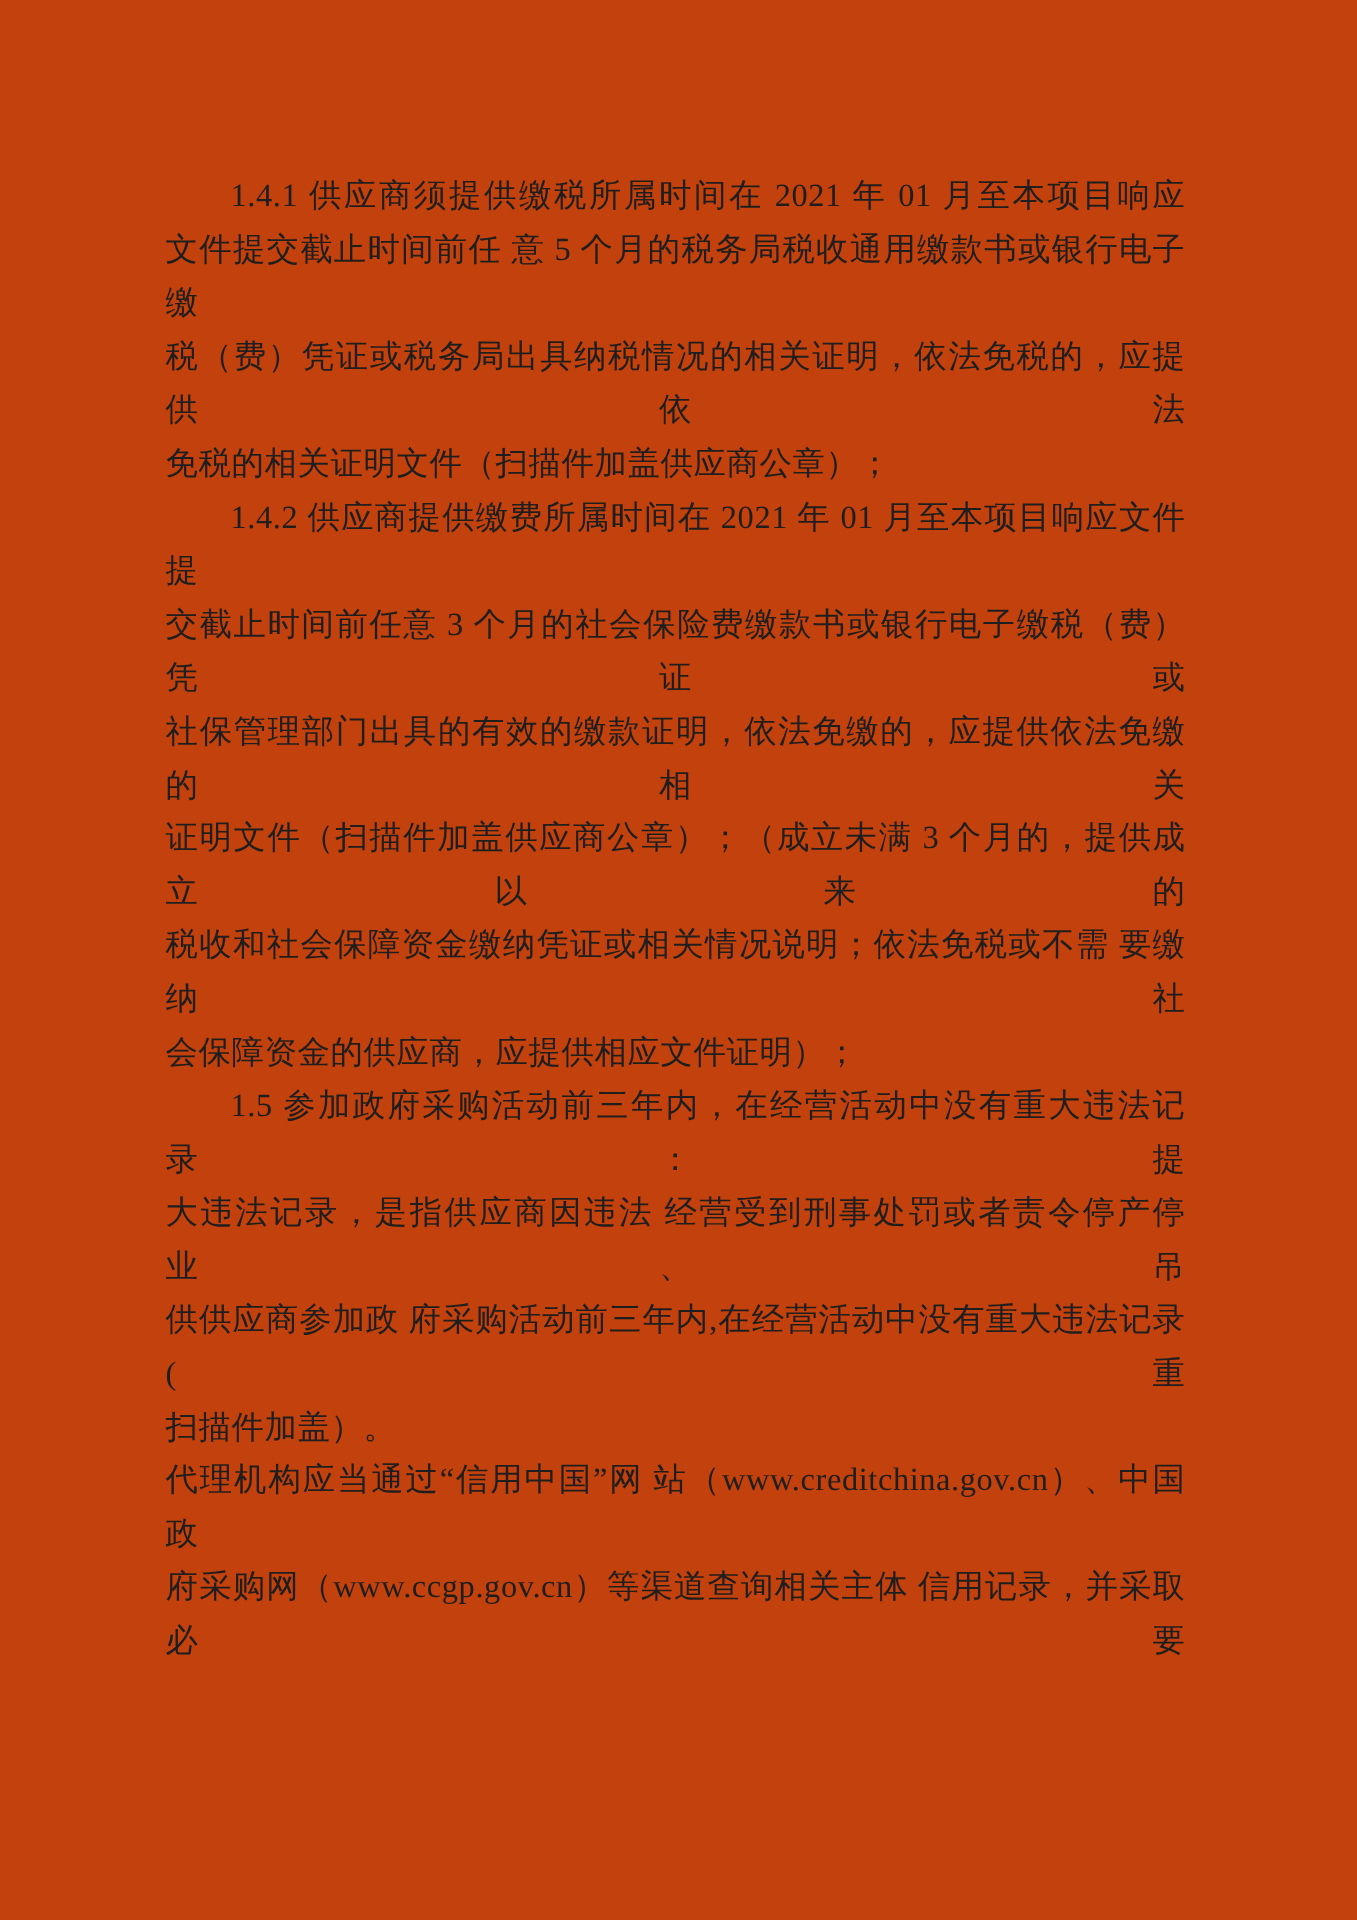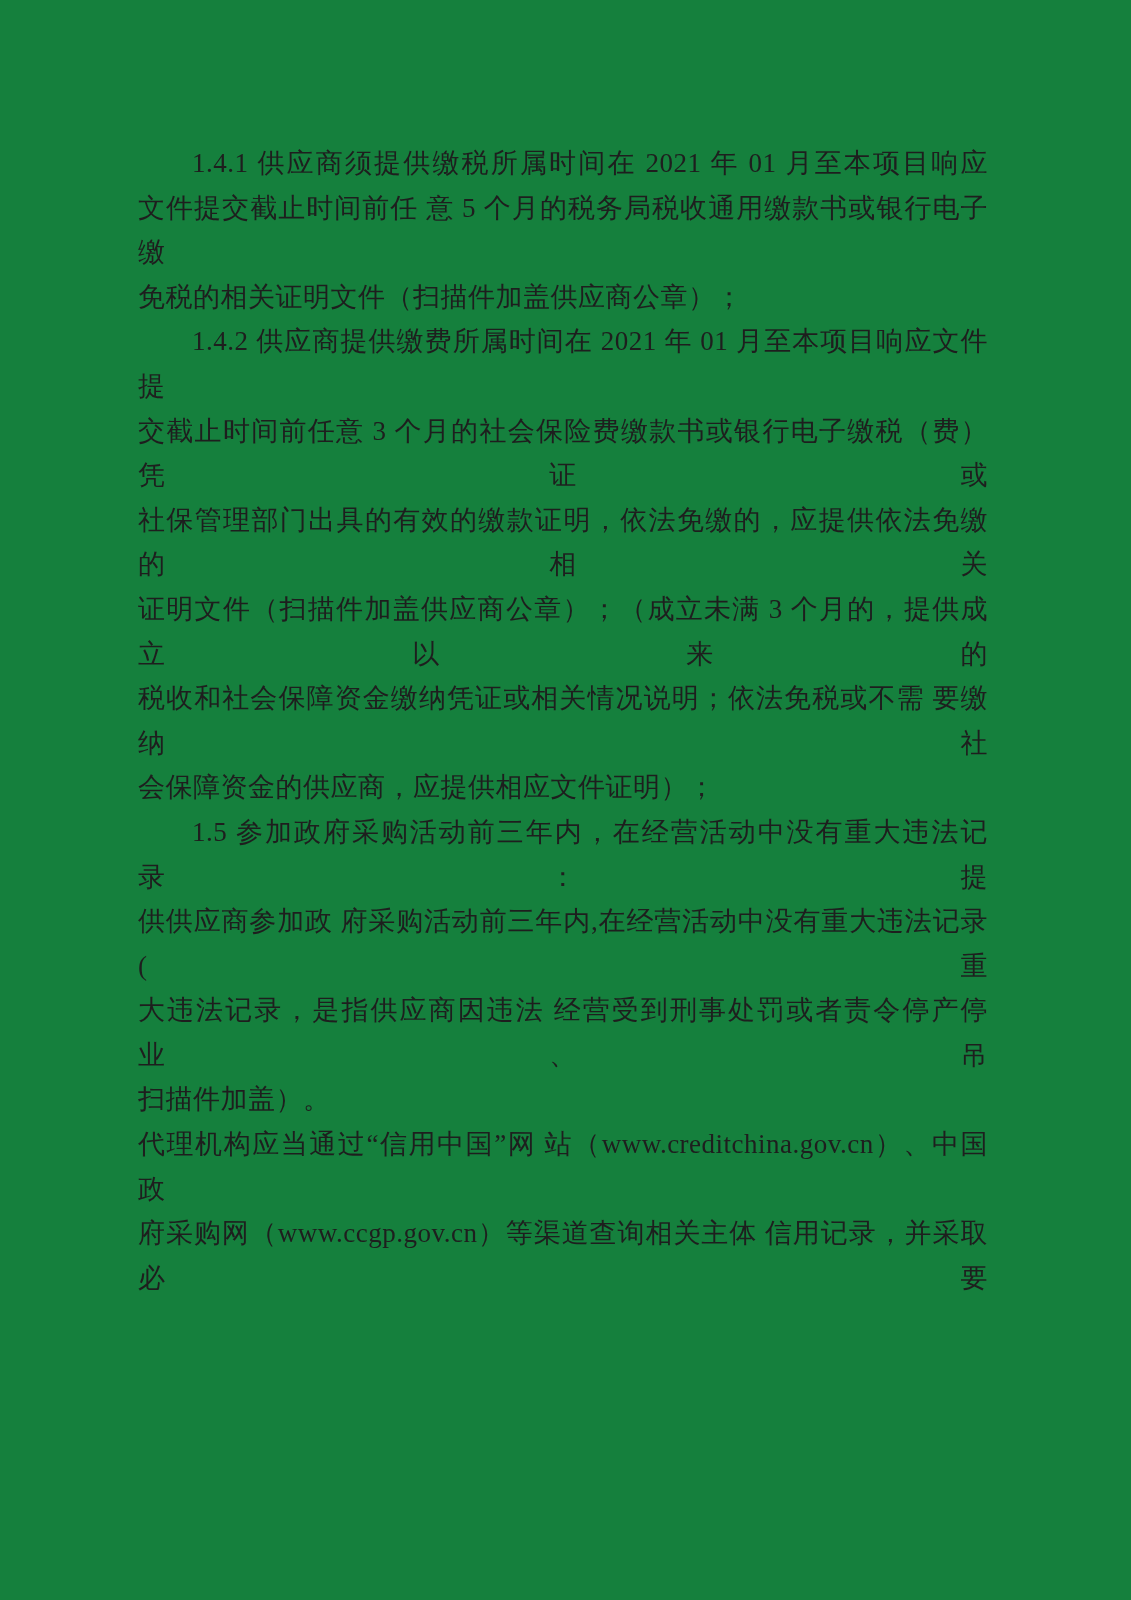--- a/index.html
+++ b/index.html
@@ -12,21 +12,21 @@
     height: 1600px;
     overflow: hidden;
     font-family: "Liberation Serif", "DejaVu Serif", serif;
     color: #1e1e1e;
   }
   .page {
     box-sizing: border-box;
     width: 1131px;
     height: 1600px;
     padding: 141px 143px 0 138px;
-    background: #15803d;
+    background: #c2410c;
   }
   .para { margin: 0; }
   .line {
     font-size: 27px;
     line-height: 44.6px;
     letter-spacing: 0.5px;
     text-align: justify;
     text-justify: inter-ideograph;
     white-space: normal;
   }
@@ -35,34 +35,35 @@
   .line.first { text-indent: 54px; }
 </style>
 </head>
 <body>
 
 <main class="page">
   <div id="doc">
       <div class="para">
         <div class="line first just">1.4.1 供应商须提供缴税所属时间在 2021 年 01 月至本项目响应</div>
         <div class="line just">文件提交截止时间前任 意 5 个月的税务局税收通用缴款书或银行电子缴</div>
+        <div class="line just">税（费）凭证或税务局出具纳税情况的相关证明，依法免税的，应提供依法</div>
         <div class="line">免税的相关证明文件（扫描件加盖供应商公章）；</div>
       </div>
       <div class="para">
         <div class="line first just">1.4.2 供应商提供缴费所属时间在 2021 年 01 月至本项目响应文件提</div>
         <div class="line just">交截止时间前任意 3 个月的社会保险费缴款书或银行电子缴税（费）凭证或</div>
         <div class="line just">社保管理部门出具的有效的缴款证明，依法免缴的，应提供依法免缴的相关</div>
         <div class="line just">证明文件（扫描件加盖供应商公章）；（成立未满 3 个月的，提供成立以来的</div>
         <div class="line just">税收和社会保障资金缴纳凭证或相关情况说明；依法免税或不需 要缴纳社</div>
         <div class="line">会保障资金的供应商，应提供相应文件证明）；</div>
       </div>
       <div class="para">
         <div class="line first just">1.5 参加政府采购活动前三年内，在经营活动中没有重大违法记录：提</div>
+        <div class="line just">大违法记录，是指供应商因违法 经营受到刑事处罚或者责令停产停业、吊</div>
         <div class="line just">供供应商参加政 府采购活动前三年内,在经营活动中没有重大违法记录(重</div>
-        <div class="line just">大违法记录，是指供应商因违法 经营受到刑事处罚或者责令停产停业、吊</div>
         <div class="line">扫描件加盖）。</div>
       </div>
       <div class="para">
         <div class="line just">代理机构应当通过“信用中国”网 站（www.creditchina.gov.cn）、中国政</div>
         <div class="line just">府采购网（www.ccgp.gov.cn）等渠道查询相关主体 信用记录，并采取必要</div>
       </div>
     </div>
 </main>
 
 </body></html>

